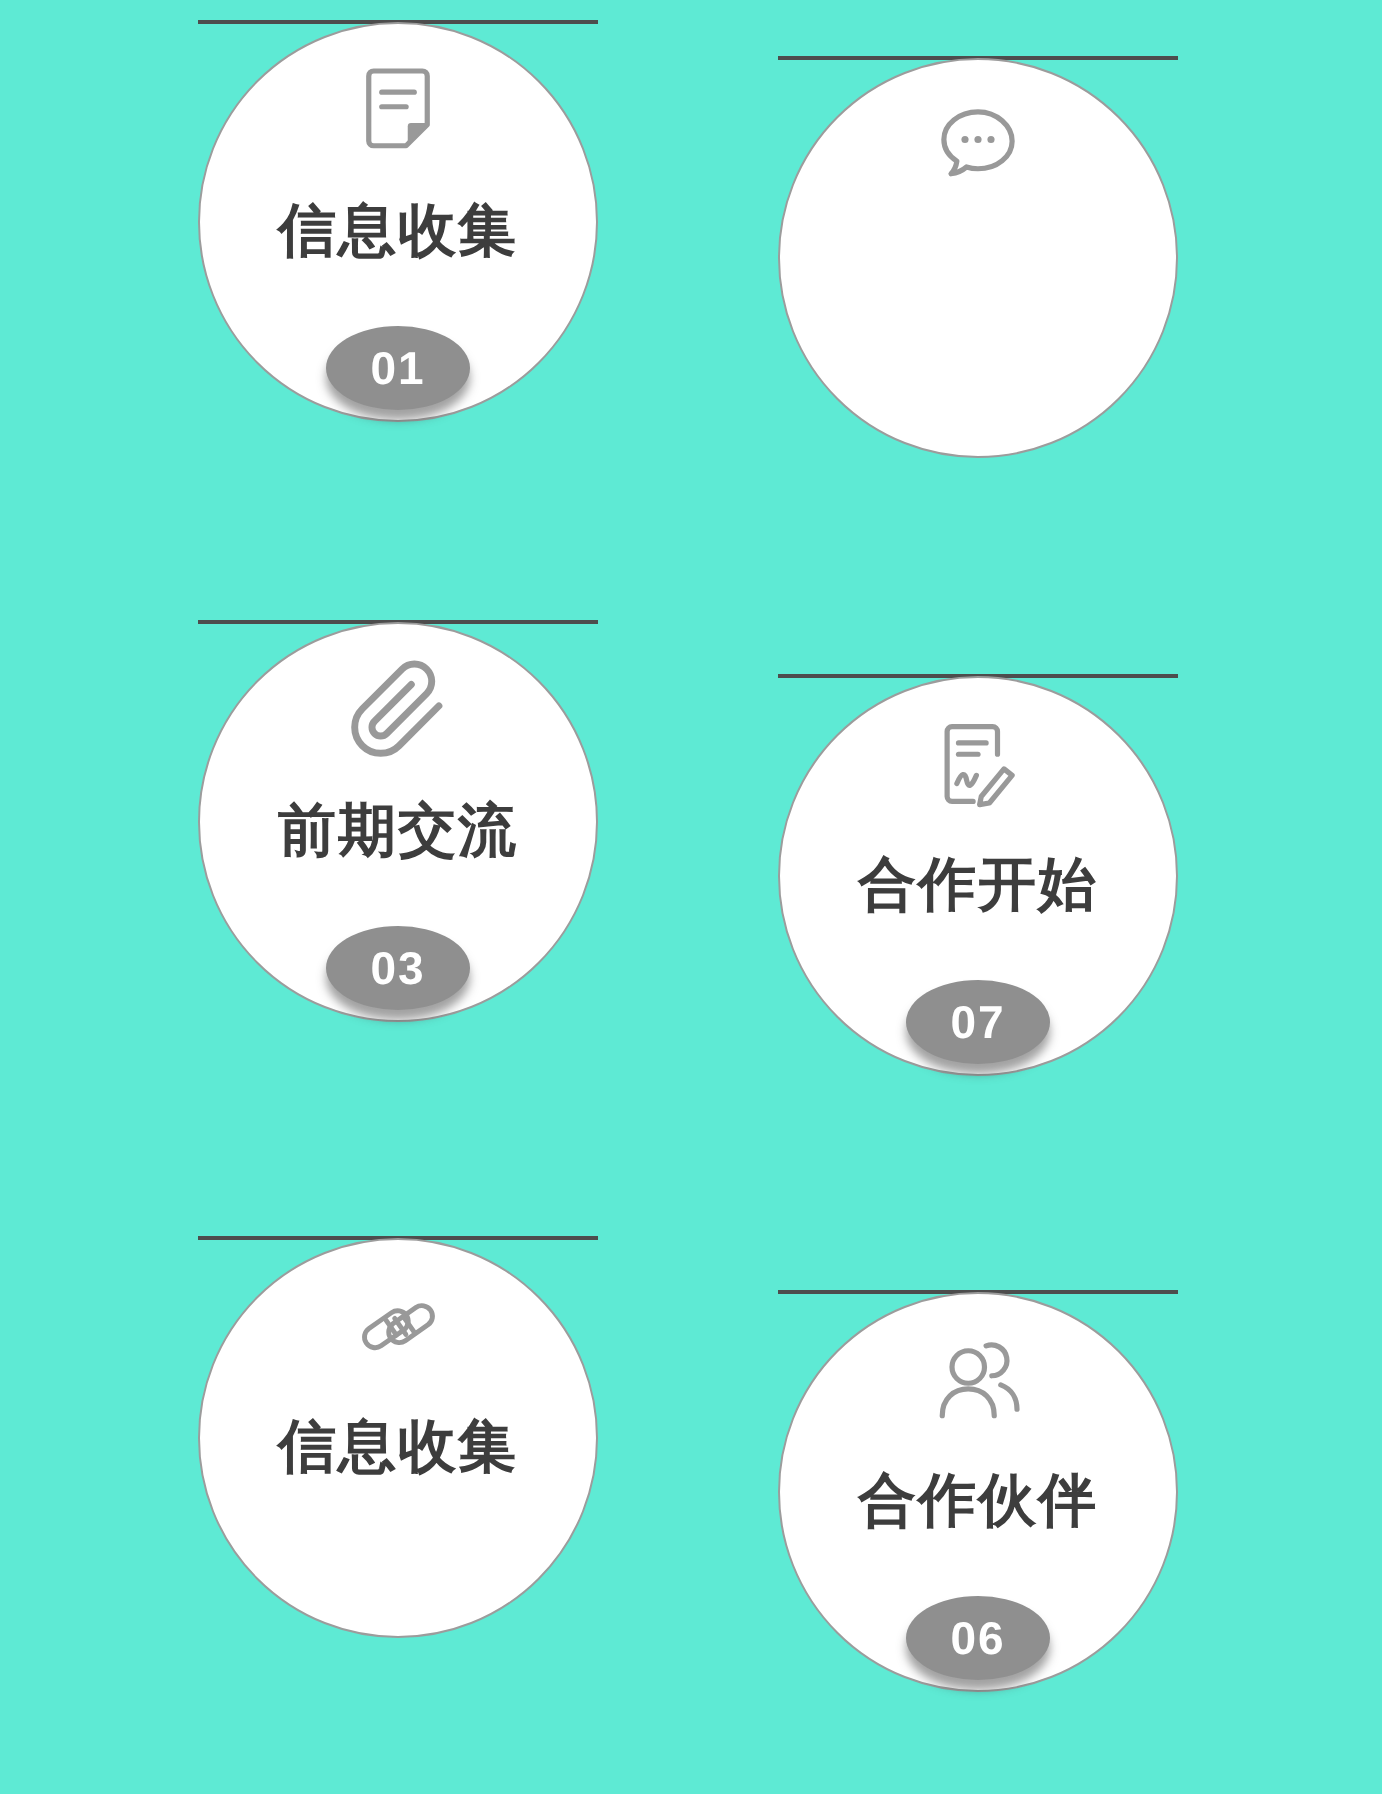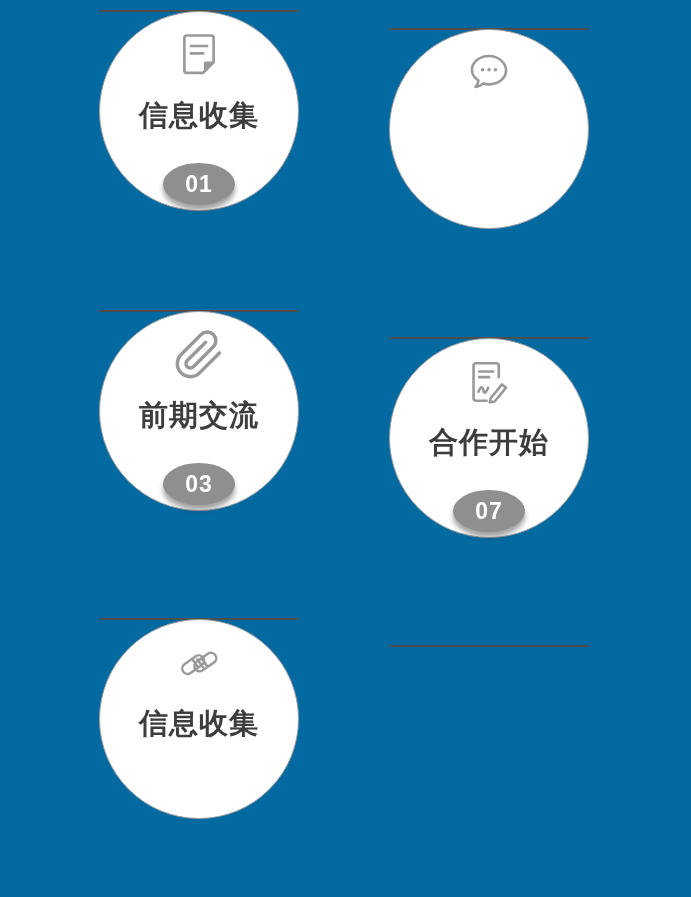--- a/index.html
+++ b/index.html
@@ -1,21 +1,21 @@
 <!DOCTYPE html>
 <html><head>
 <meta charset="utf-8">
 <style>
   html, body { margin: 0; padding: 0; }
   body {
     width: 691px; height: 897px;
     background: #ffffff;
     font-family: "Liberation Sans", "DejaVu Sans", sans-serif;
   }
-  .canvas { position: relative; width: 691px; height: 897px; background: #0369a1; overflow: hidden; }
+  .canvas { position: relative; width: 691px; height: 897px; background: #5eead4; overflow: hidden; }
 
   .step { position: absolute; width: 200px; height: 235px; }
   .topline {
     position: absolute; top: 0; left: 0;
     width: 200px; height: 2px; background: #4d4d4d;
   }
   .circle {
     position: absolute; top: 1px; left: 0;
     width: 198px; height: 198px;
     border: 1px solid #9c9c9c; border-radius: 50%;
@@ -132,15 +132,29 @@
             <line x1="38" y1="29" x2="38" y2="41"></line>
           </g>
         </svg>
       </div>
       <div class="label">信息收集</div>
     </div>
   </div>
 
   <div class="step pos-6">
     <div class="topline"></div>
+    <div class="circle">
+      <div class="icon-wrap">
+        <svg viewBox="0 0 64 64" fill="none" stroke="currentColor" stroke-width="3.2" stroke-linecap="round" stroke-linejoin="round">
+          <path d="M37 11a9.5 9.5 0 1 1 3.5 18.4"></path>
+          <path d="M46 35c6.5 2.5 10 8 10 15"></path>
+          <circle cx="26" cy="24" r="10"></circle>
+          <path d="M10 54c0-10.5 7.2-16.5 16-16.5S42 43.5 42 54"></path>
+        </svg>
+      </div>
+      <div class="label">合作伙伴</div>
+      <div class="badge">
+        <span>06</span>
+      </div>
+    </div>
   </div>
 
 </div>
 
 </body></html>

